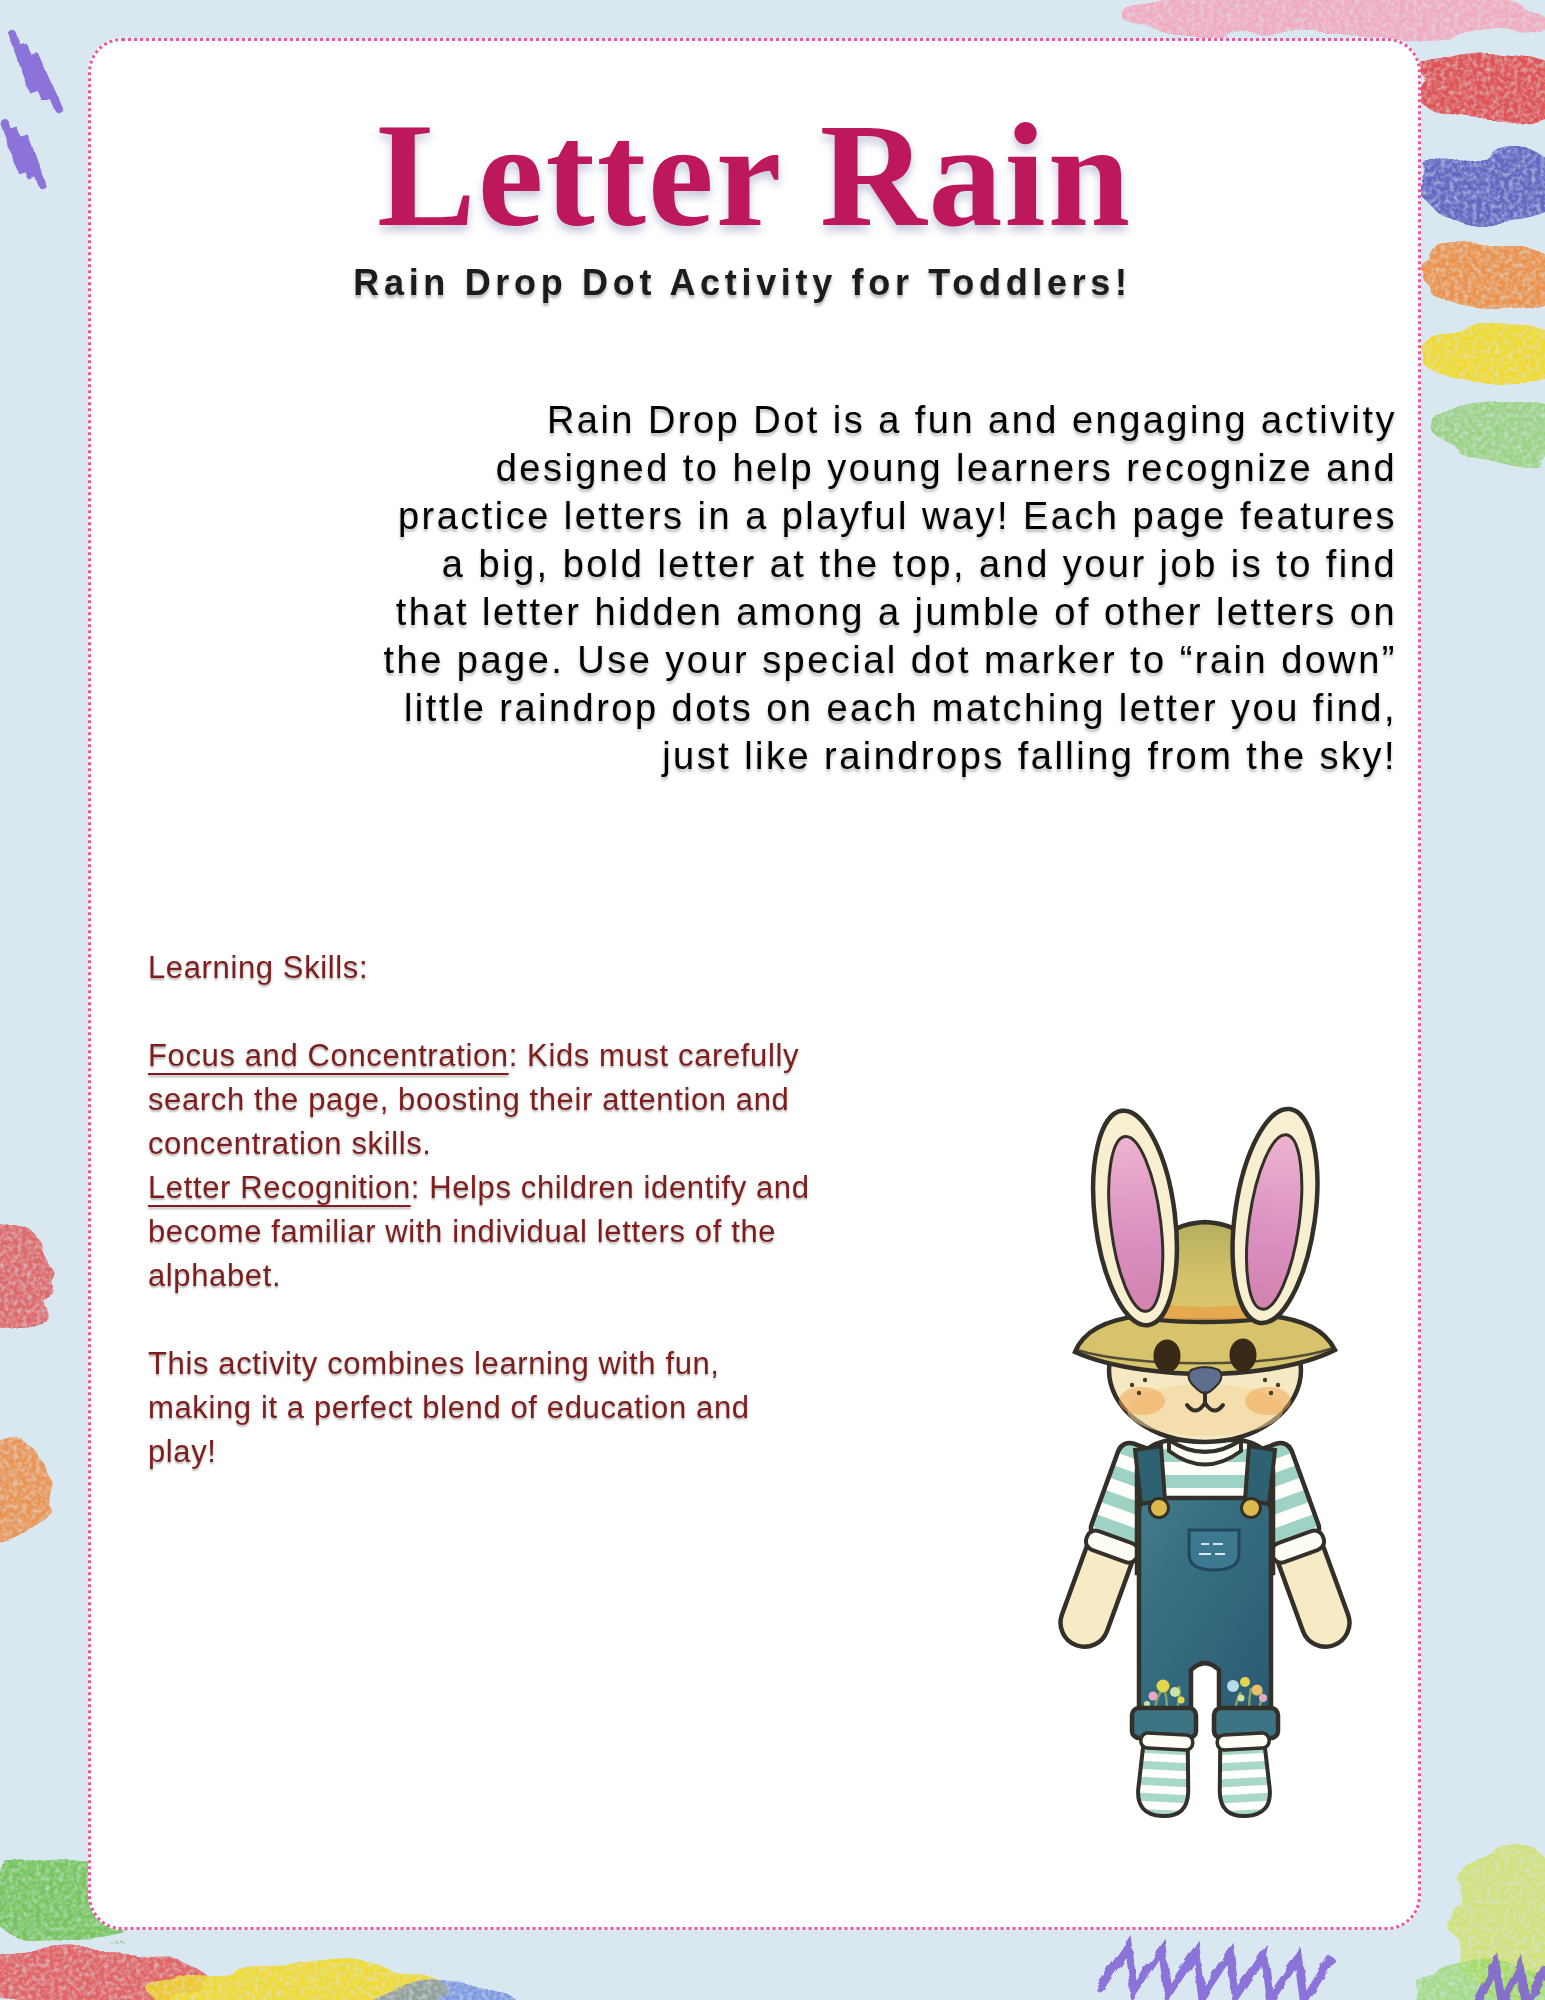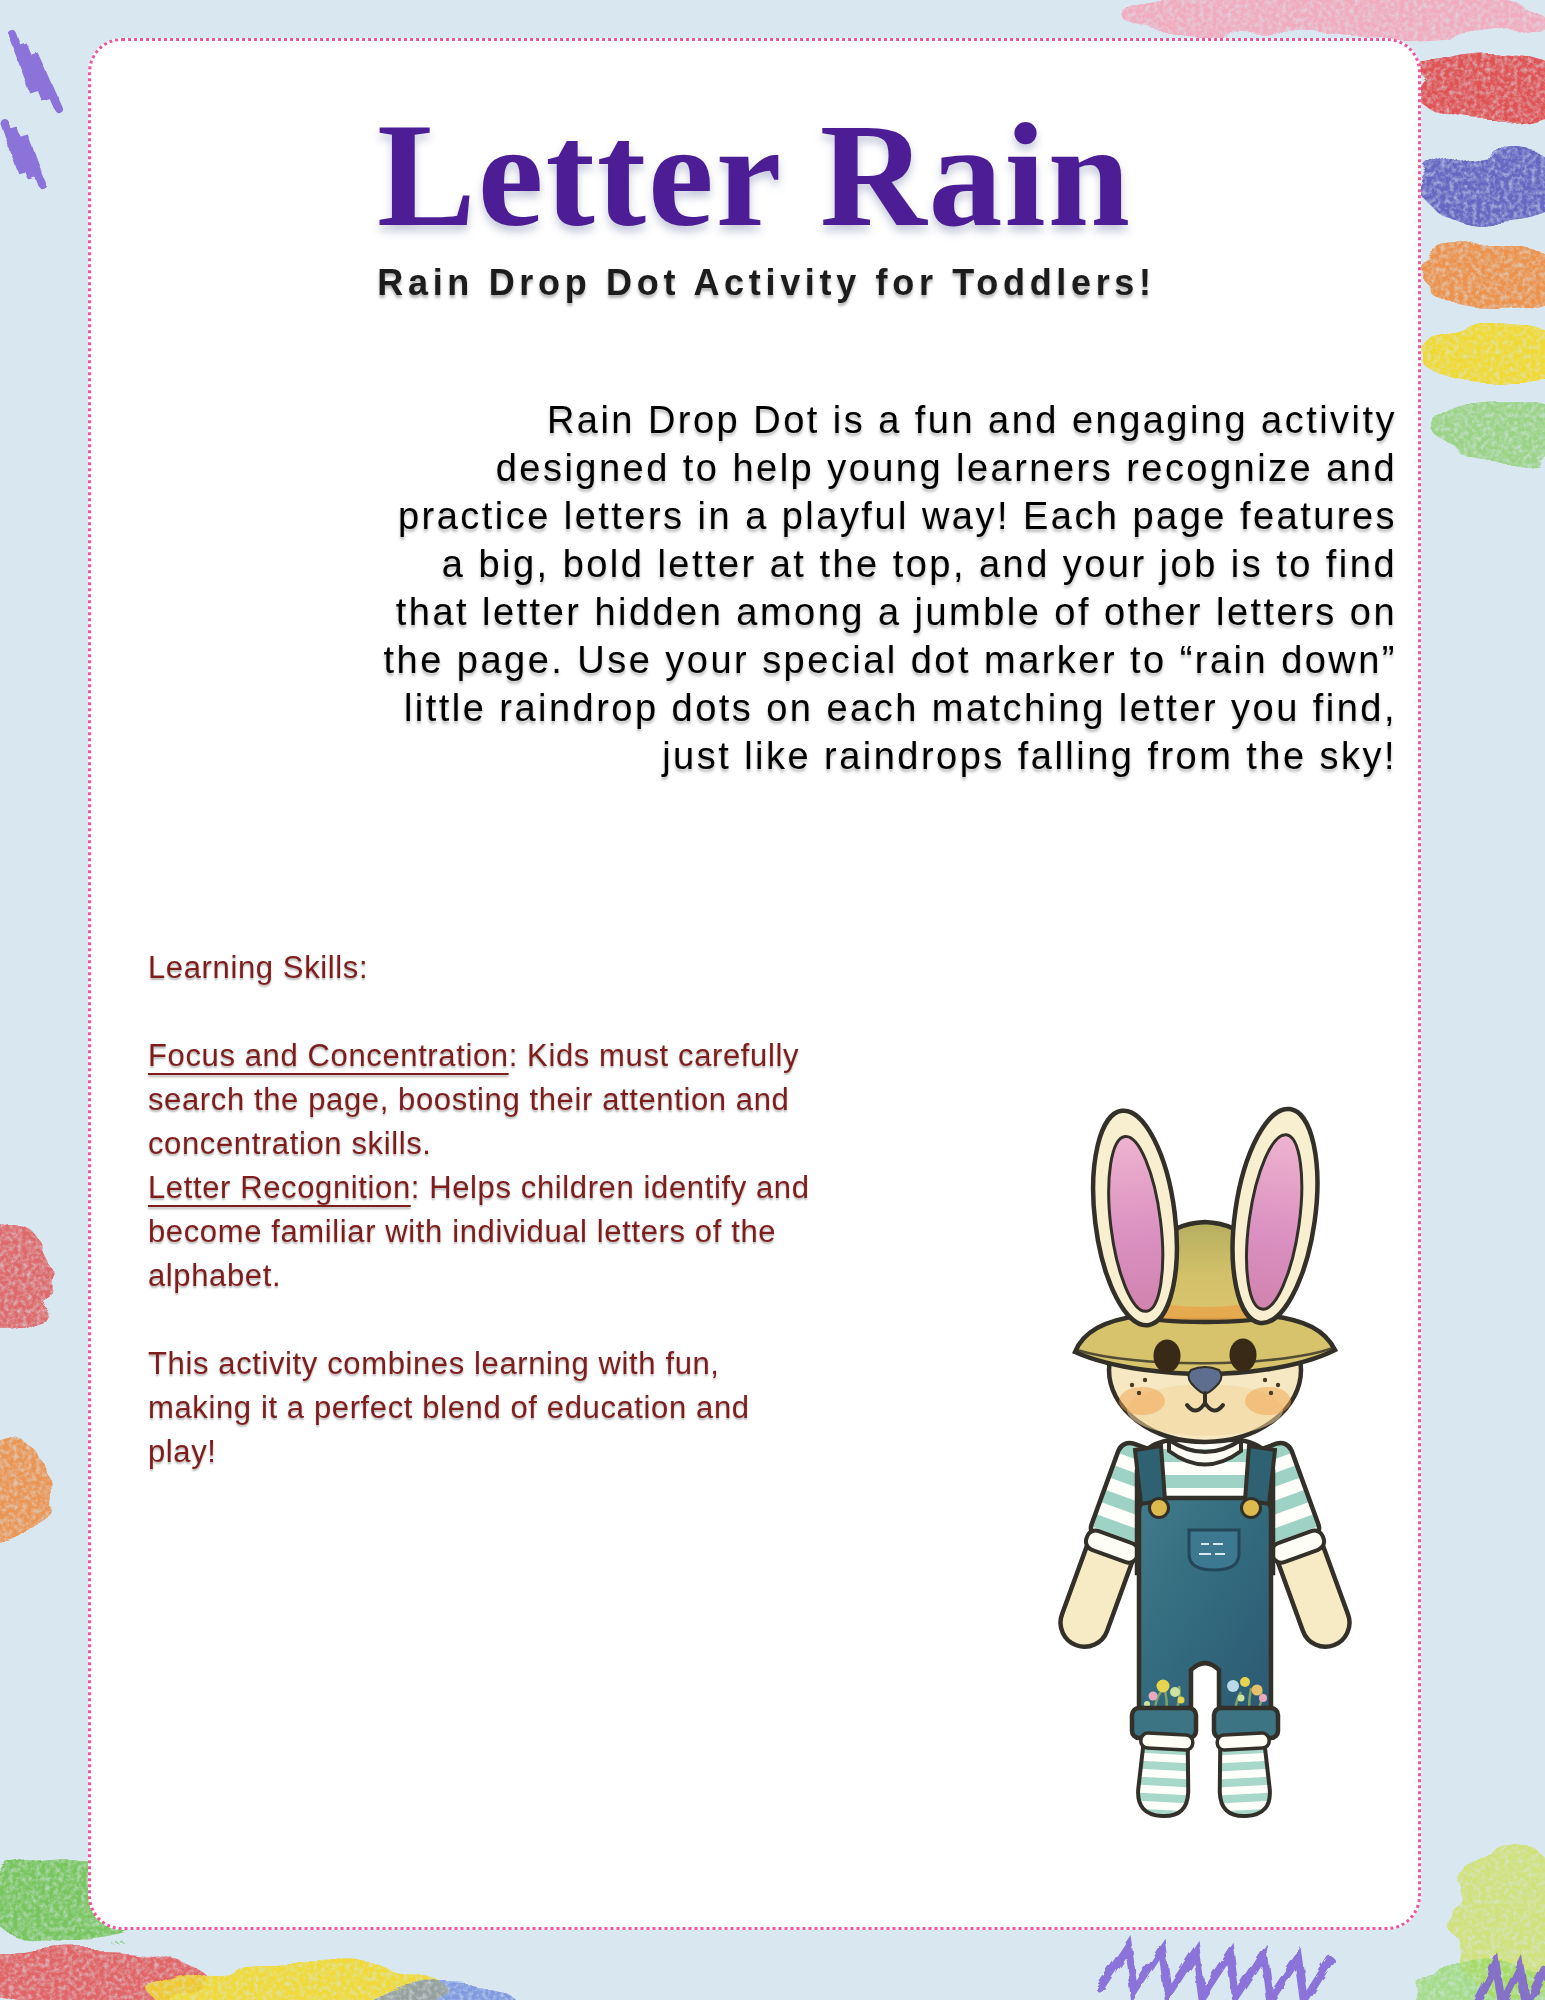--- a/index.html
+++ b/index.html
@@ -4,23 +4,23 @@
 <style>
   html,body { margin:0; padding:0; background:#c9d8e6; }
   .page { position:relative; width:1545px; height:2000px; background:#d9e7f1;
           overflow:hidden; font-family:"Liberation Sans",sans-serif; }
   .deco  { position:absolute; left:0; top:0; z-index:0; }
   .card  { position:absolute; left:88px; top:38px; width:1333px; height:1892px;
            background:#ffffff; border:3px dotted #f0549f; border-radius:34px;
            box-sizing:border-box; z-index:1; }
   .title { position:absolute; z-index:2; left:88px; top:94px; width:1333px; margin:0;
            text-align:center; font-family:"Liberation Serif",serif; font-weight:700;
-           font-size:148px; line-height:1.1; color:#4c1d95; letter-spacing:2px;
+           font-size:148px; line-height:1.1; color:#be185d; letter-spacing:2px;
            text-shadow:0 6px 9px rgba(90,100,150,0.35); }
-  .subtitle { position:absolute; z-index:2; left:100px; top:262px; width:1333px;
+  .subtitle { position:absolute; z-index:2; left:76px; top:262px; width:1333px;
            text-align:center; font-size:36px; font-weight:700; letter-spacing:0.13em;
            color:#1c1c1c; text-shadow:0 3px 3px rgba(0,0,0,0.30); }
   .intro { position:absolute; z-index:2; left:112px; top:396px; width:1285px;
            text-align:right; font-size:38px; line-height:48px; letter-spacing:0.065em;
            color:#000000; white-space:pre-line; text-shadow:0 3px 3px rgba(0,0,0,0.28); }
   .skills { position:absolute; z-index:2; left:148px; top:946px; width:800px;
            font-size:31px; line-height:44px; letter-spacing:0.02em; color:#7f1d1d;
            text-shadow:0 2px 2px rgba(0,0,0,0.30); }
   .skills p { margin:0; white-space:pre-line; }
   .skills p.gap { margin-top:44px; }

